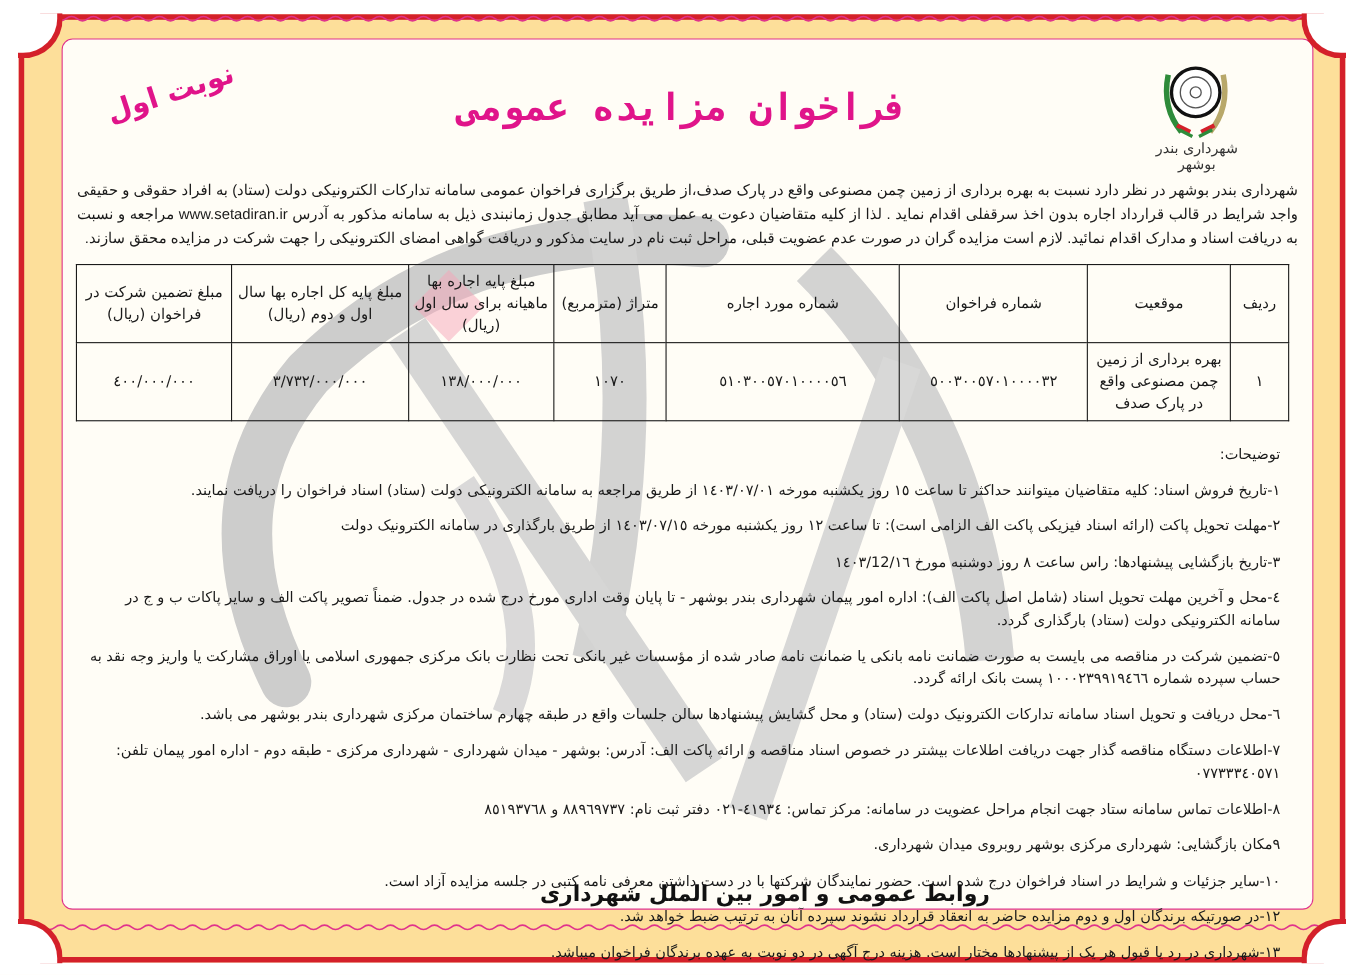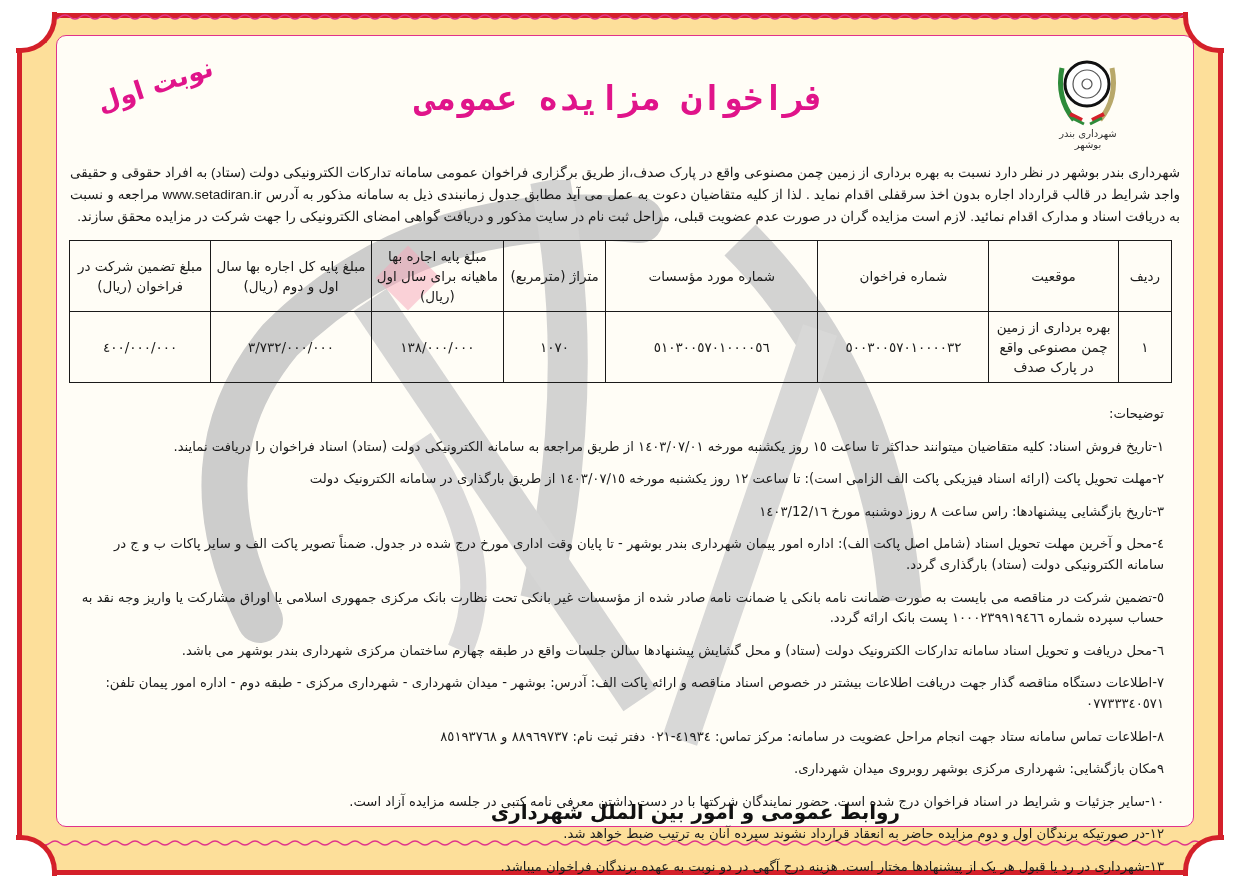--- a/index.html
+++ b/index.html
@@ -20,21 +20,21 @@
     position: absolute; left: 34px; top: 17px; right: 24px; bottom: 43px;
     background: #fffdf6; border: 1.5px solid #e0338c; border-radius: 10px;
   }
   .wavy-top, .wavy-bottom { position: absolute; left: 40px; right: 40px; height: 8px; z-index: 2; }
   .wavy-top { top: 13px; }
   .wavy-bottom { bottom: 39px; }
   .watermark { position: absolute; left: 120px; top: 180px; width: 900px; height: 600px; z-index: 1; opacity: 0.9; pointer-events: none; }
   .content { position: absolute; left: 0; top: 0; width: 1240px; height: 886px; z-index: 4; }
 
   .logo { position: absolute; left: 1052px; top: 48px; width: 70px; height: 92px; }
-  .logo-caption { position: absolute; left: 1050px; top: 128px; width: 76px; text-align: center; font-size: 10px; color: #333; direction: rtl; }
+  .logo-caption { position: absolute; left: 1050px; top: 128px; width: 76px; text-align: center; font-size: 13px; color: #333; direction: rtl; }
   .title {
     position: absolute; left: 380px; top: 78px; width: 480px; text-align: center;
     font-size: 34px; font-weight: bold; color: #e0148a; direction: rtl;
     font-family: Liberation Mono, monospace; letter-spacing: 0px;
   }
   .round-badge {
     position: absolute; left: 95px; top: 70px; font-size: 26px; font-weight: bold;
     color: #e0148a; transform: rotate(-18deg); direction: rtl;
   }
   .intro {
@@ -107,21 +107,21 @@
   <div class="round-badge">نوبت اول</div>
 
   <div class="intro">شهرداری بندر بوشهر در نظر دارد نسبت به بهره برداری از زمین چمن مصنوعی واقع در پارک صدف،از طریق برگزاری فراخوان عمومی سامانه تدارکات الکترونیکی دولت (ستاد) به افراد حقوقی و حقیقی واجد شرایط در قالب قرارداد اجاره بدون اخذ سرقفلی اقدام نماید . لذا از کلیه متقاضیان دعوت به عمل می آید مطابق جدول زمانبندی ذیل به سامانه مذکور به آدرس www.setadiran.ir مراجعه و نسبت به دریافت اسناد و مدارک اقدام نمائید. لازم است مزایده گران در صورت عدم عضویت قبلی، مراحل ثبت نام در سایت مذکور و دریافت گواهی امضای الکترونیکی را جهت شرکت در مزایده محقق سازند.</div>
 
   <table class="main">
     <thead>
       <tr>
         <th style="width:46px">ردیف</th>
         <th style="width:130px">موقعیت</th>
         <th style="width:168px">شماره فراخوان</th>
-        <th style="width:215px">شماره مورد مؤسسات</th>
+        <th style="width:215px">شماره مورد اجاره</th>
         <th style="width:98px">متراژ (مترمربع)</th>
         <th style="width:130px">مبلغ پایه اجاره بها ماهیانه برای سال اول (ریال)</th>
         <th style="width:160px">مبلغ پایه کل اجاره بها سال اول و دوم (ریال)</th>
         <th style="width:140px">مبلغ تضمین شرکت در فراخوان (ریال)</th>
       </tr>
     </thead>
     <tbody>
       <tr>
         <td>١</td>
         <td>بهره برداری از زمین چمن مصنوعی واقع در پارک صدف</td>

